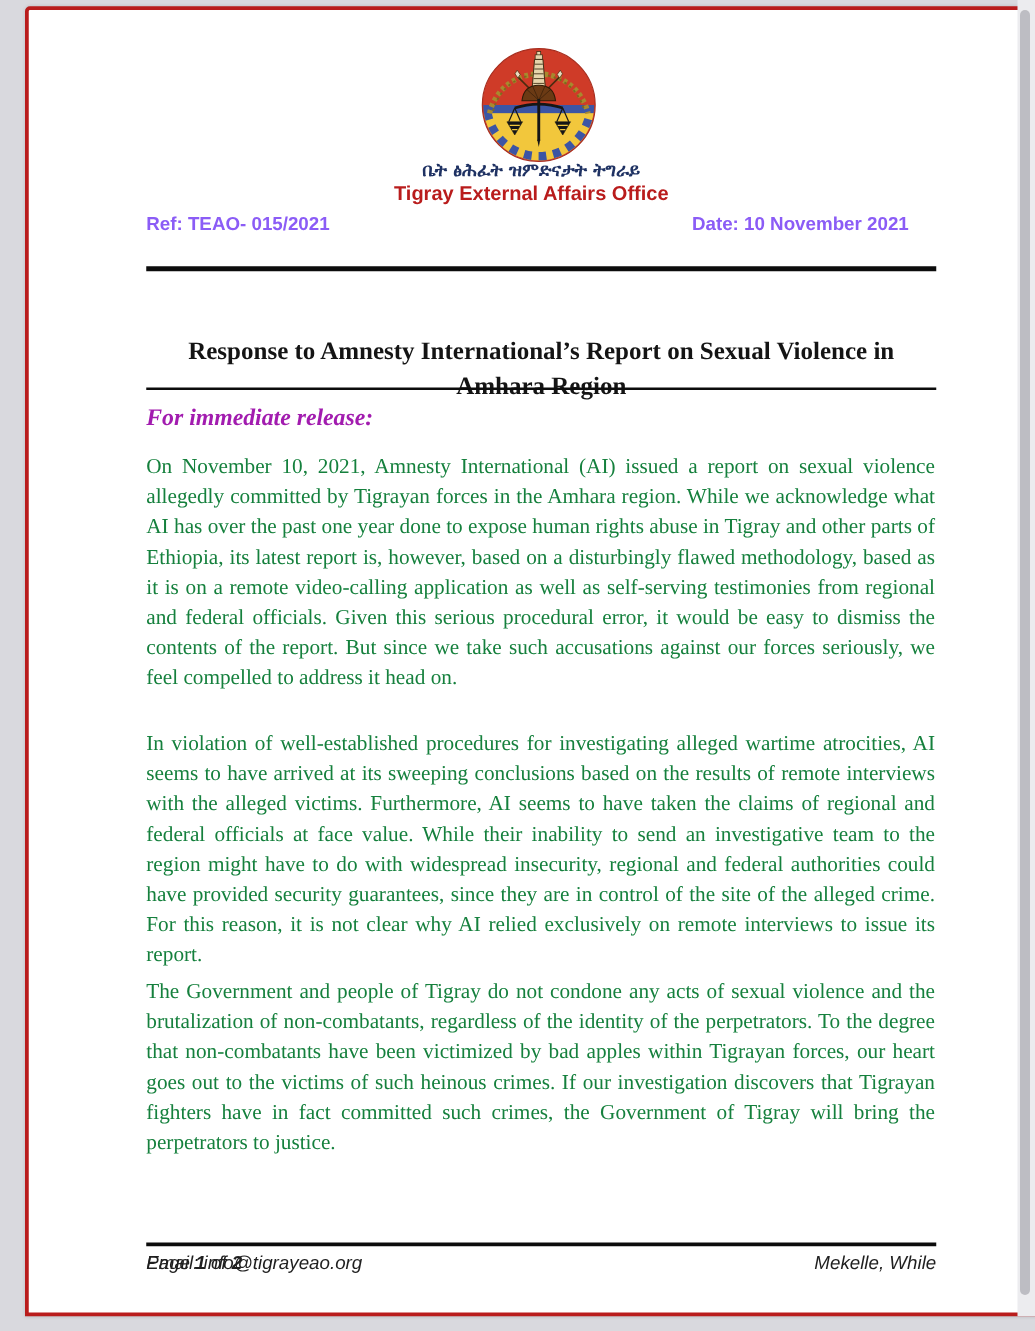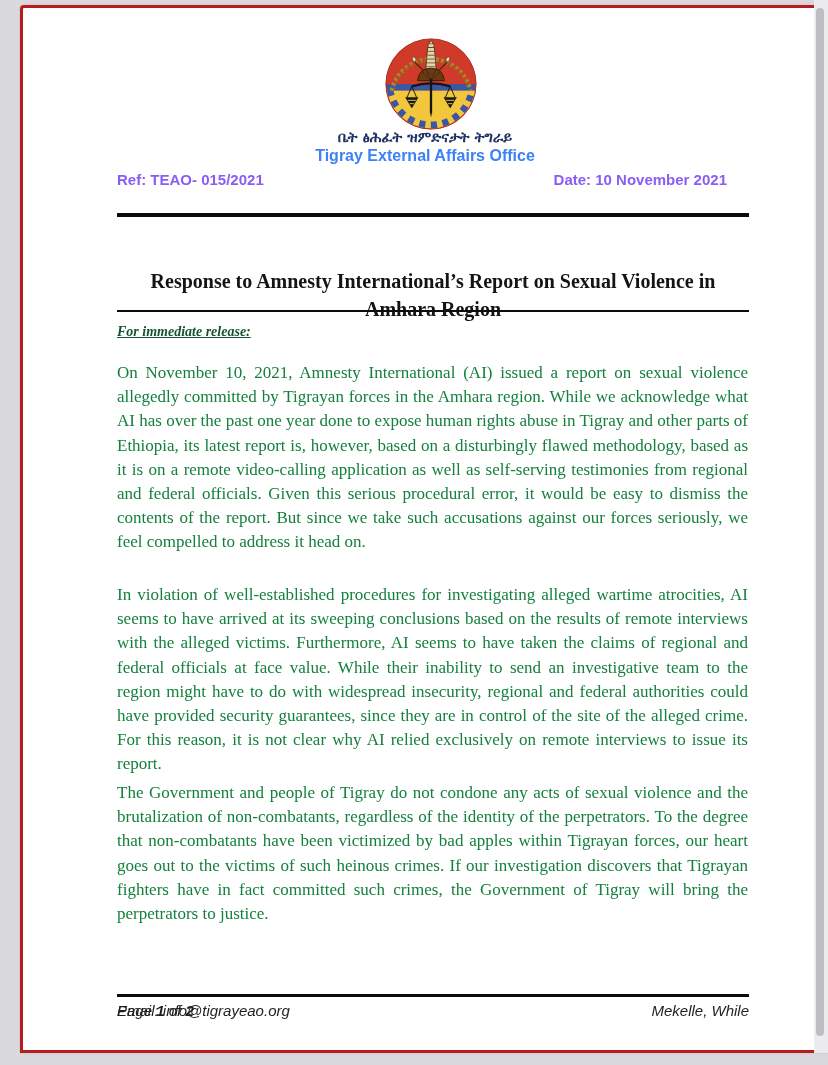--- a/index.html
+++ b/index.html
@@ -26,41 +26,41 @@
   
   .emblem { position:absolute; left:360px; top:28px; width:96px; height:96px; }
   .org-tig {
     position:absolute; left:0; top:121px; width:100%;
     text-align:center; font-family:"DejaVu Sans", sans-serif;
     font-weight:bold; font-size:14.5px; color:#1f3263;
   }
   .org-eng {
     position:absolute; left:0; top:139px; width:100%;
     text-align:center; font-family:"Liberation Sans", sans-serif;
-    font-weight:bold; font-size:16px; color:#3b82f6;
+    font-weight:bold; font-size:16px; color:#b91c1c;
   }
   .refrow {
     position:absolute; left:94px; top:163px; width:632px;
     display:flex; justify-content:space-between;
     font-family:"Liberation Sans", sans-serif; font-weight:bold;
     font-size:15px; color:#8b5cf6; padding-right:22px;
   }
   .rule { position:absolute; left:94px; width:632px; background:#0c0c0c; }
   .rule-top   { top:205px; height:4px; }
   .rule-title { top:302px; height:2px; }
   .rule-foot  { top:986px; height:3px; }
   
   .doc-title {
     position:absolute; left:94px; top:243px; width:632px;
     text-align:center; font-weight:bold; font-size:20px;
     line-height:28px; color:#141414;margin-top:16px;
   }
   .release {
     position:absolute; left:94px; top:316px;
-    font-weight:bold; font-style:italic; font-size:14px; color:#14532d;text-decoration:underline;
+    font-weight:bold; font-style:italic; font-size:19px; color:#a21caf;
   }
   .para {
     position:absolute; left:94px; width:631px;
     font-size:17px; line-height:24.2px; text-align:justify; color:#15803d;
   }
   .para-1 { top:353px; }
   .para-2 { top:575px; }
   .para-3 { top:773px; }
   
   .footrow {

